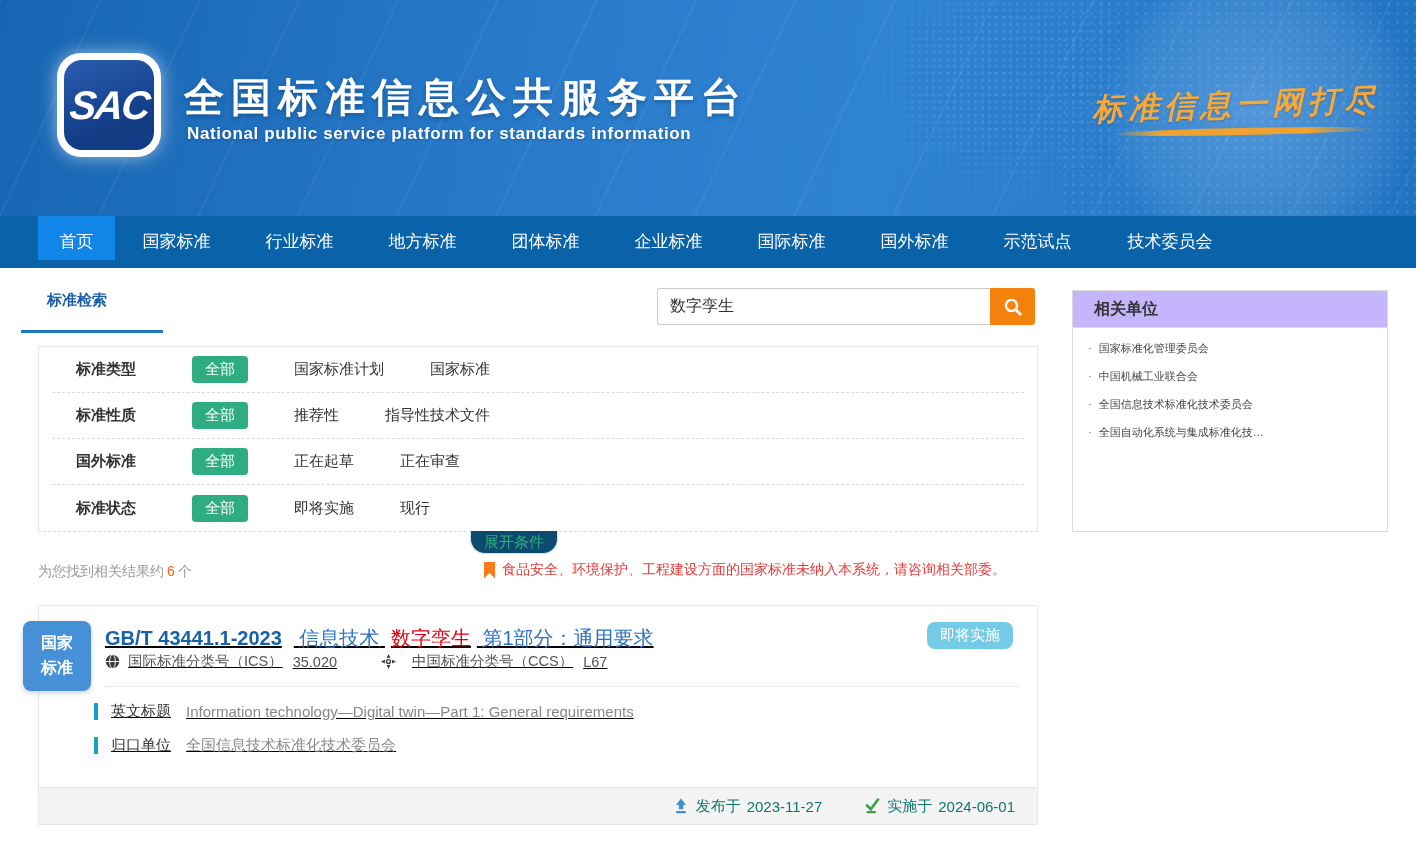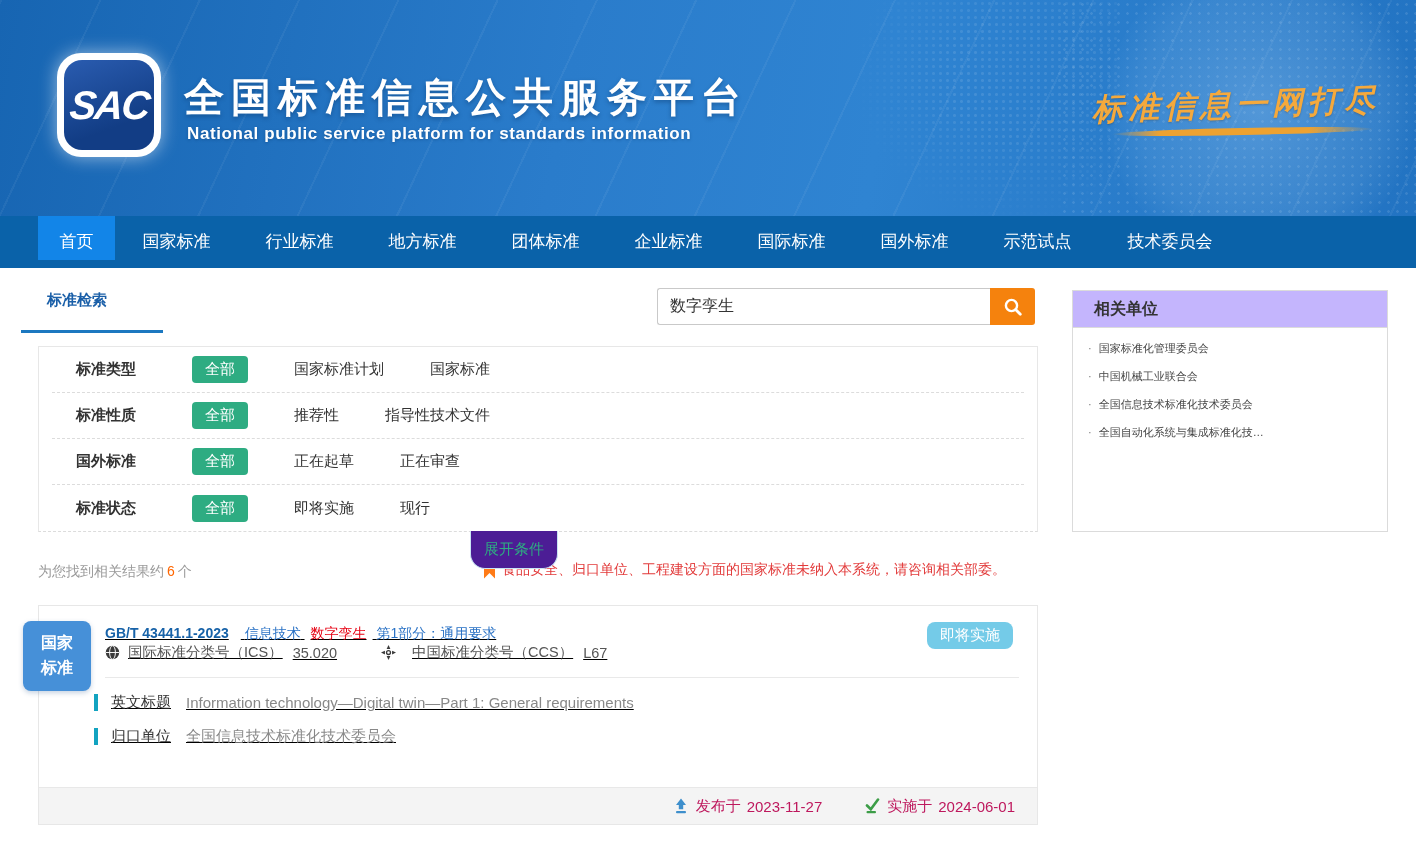--- a/index.html
+++ b/index.html
@@ -111,22 +111,22 @@
     border-bottom:1px dashed #dcdcdc; margin:0 13px;
   }
   .filter-row.lastrow { border-bottom:none; }
   .f-label { width:84px; font-size:15px; font-weight:bold; color:#333; }
   .f-badge {
     margin-left:32px; background:#2eac82; color:#fff; font-size:15px;
     padding:4px 13px; border-radius:4px; cursor:pointer;
   }
   .f-opt { margin-left:46px; font-size:15px; color:#333; cursor:pointer; }
   .expand-pill {
-    position:absolute; left:470px; top:531px; width:88px; height:38px; z-index:3;
-    background:#4c1d95; border:1px solid #c9e5f4; border-top:none;
+    position:absolute; left:470px; top:531px; width:88px; height:23px; z-index:3;
+    background:#0c4a6e; border:1px solid #c9e5f4; border-top:none;
     border-radius:0 0 15px 15px; color:#2eac82; font-size:15px;
     display:flex; align-items:center; justify-content:center; cursor:pointer;
   }
 
   
   .result-count { position:absolute; left:38px; top:563px; font-size:14px; color:#9a9a9a; }
   .result-count .num { color:#ff6600; margin:0 3px; }
   .notice { position:absolute; left:484px; top:561px; display:flex; align-items:center; }
   .bookmark {
     width:11px; height:17px; background:#ff7b17; margin-right:7px;
@@ -138,21 +138,21 @@
   .card {
     position:absolute; left:38px; top:605px; width:1000px; height:220px;
     border:1px solid #e7e7e7; background:#fff;text-decoration:underline;
   }
   .side-badge {
     position:absolute; left:-16px; top:15px; width:68px; height:70px;
     background:#4690d8; border-radius:8px; color:#fff; font-size:16px; font-weight:bold;
     display:flex; flex-direction:column; align-items:center; justify-content:center;
     line-height:1.55; box-shadow:0 2px 5px rgba(30,80,140,0.25); z-index:2;
   }
-  .card-title-row { padding:19px 0 0 66px; font-size:14px; white-space:nowrap; cursor:pointer; }
+  .card-title-row { padding:19px 0 0 66px; font-size:20px; white-space:nowrap; cursor:pointer; }
   .c-code { font-weight:bold; color:#1762a8; margin-right:12px; }
   .c-part { color:#2a72c5; }
   .c-hl { color:#e60012; margin:0 6px; }
   .status-badge {
     position:absolute; right:24px; top:16px; background:#74cbe8; color:#fff;
     font-size:15px; padding:4px 13px; border-radius:8px;
   }
   .meta-row { padding-left:66px; display:flex; align-items:center; font-size:14.5px; color:#555; }
   .meta-row svg { margin-right:8px; flex:none; }
   .meta-val { margin-left:10px; }
@@ -160,21 +160,21 @@
   .card-divider { margin:15px 18px 0 66px; border-top:1px solid #e9e9e9; }
   .detail-row { margin:15px 0 0 55px; display:flex; align-items:center; }
   .d-bar { width:4px; height:17px; background:#12a3c0; margin-right:13px; }
   .d-label { font-size:15px; color:#333; margin-right:15px; }
   .d-value { font-size:15px; color:#888; }
   .card-footer {
     position:absolute; left:0; right:0; bottom:0; height:37px;
     background:#f4f4f4; border-top:1px solid #e8e8e8;
     display:flex; align-items:center; justify-content:flex-end; padding-right:22px;
   }
-  .date-group { display:flex; align-items:center; margin-left:42px; font-size:15px; color:#be185d; }
+  .date-group { display:flex; align-items:center; margin-left:42px; font-size:15px; color:#0f766e; }
   .date-group svg { margin-right:7px; }
   .date-val { margin-left:6px; }
 
   
   .sidebar {
     position:absolute; left:1072px; top:290px; width:316px; height:242px;
     border:1px solid #dbdbdb; background:#fff;
   }
   .sb-header {
     height:37px; line-height:36px; background:#c4b5fd; border-bottom:1px solid #dbdbdb;
@@ -258,21 +258,21 @@
       <span class="f-opt">现行</span>
     </div>
   </div>
   <div class="expand-pill">展开条件</div>
 
   <div class="result-count">
     <span>为您找到相关结果约</span><span class="num">6</span><span>个</span>
   </div>
   <div class="notice">
     <span class="bookmark"></span>
-    <span class="notice-text">食品安全、归口单位、工程建设方面的国家标准未纳入本系统，请咨询相关部委。</span>
+    <span class="notice-text">食品安全、环境保护、工程建设方面的国家标准未纳入本系统，请咨询相关部委。</span>
   </div>
 
   <div class="card">
     <div class="side-badge">
       <span>国家</span>
       <span>标准</span>
     </div>
     <div class="status-badge">即将实施</div>
     <div class="card-title-row">
       <span class="c-code">GB/T 43441.1-2023</span>

